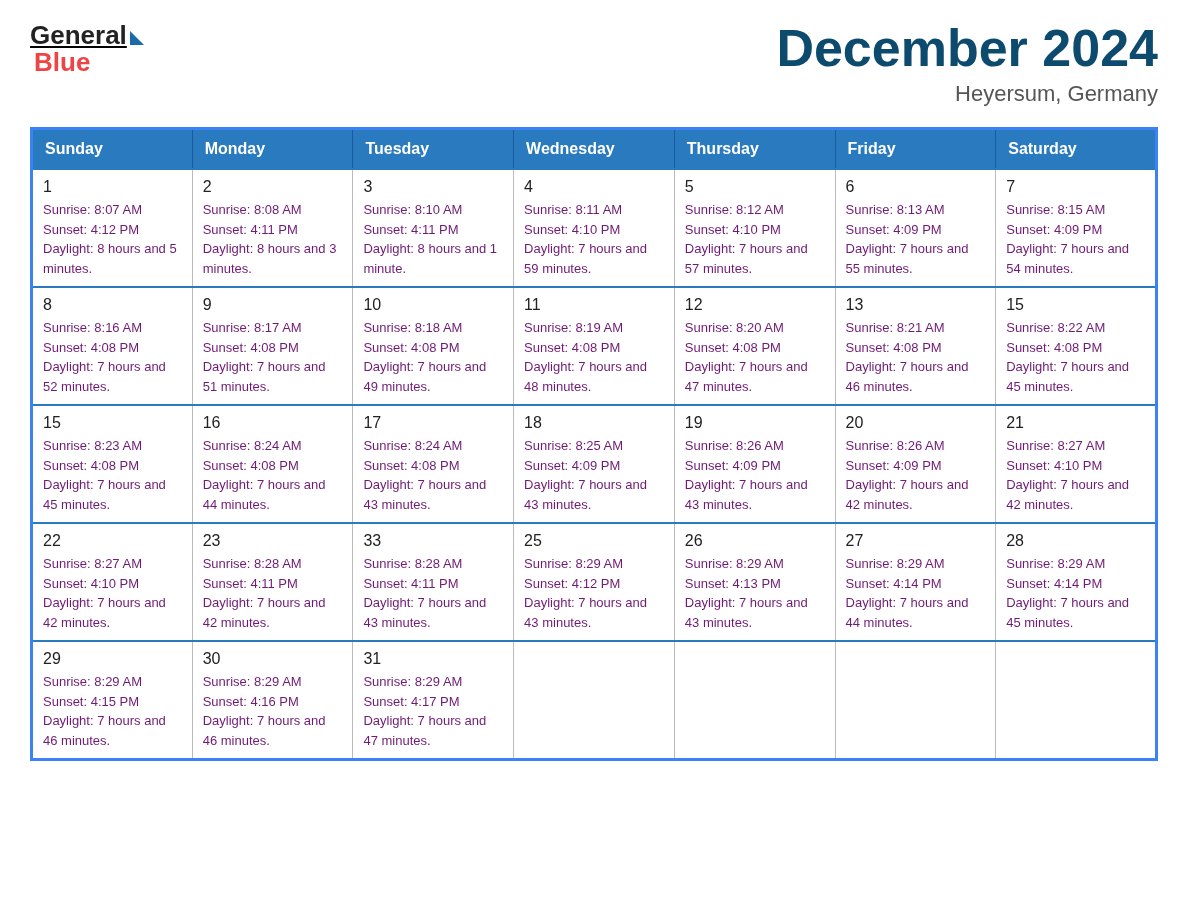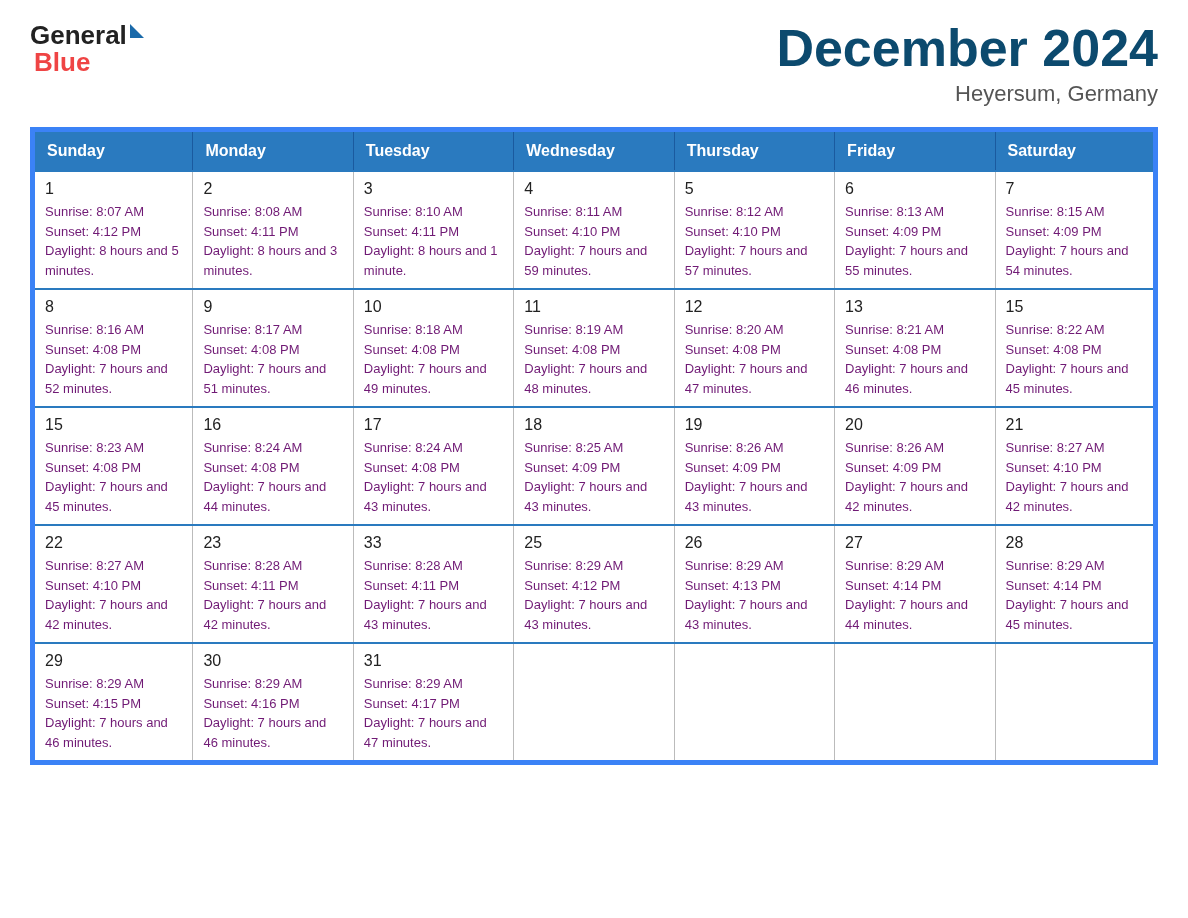--- a/index.html
+++ b/index.html
@@ -16,21 +16,22 @@
       align-items: flex-start;
       margin-bottom: 20px;
     }
     .logo {
       display: flex;
       flex-direction: column;
       align-items: flex-start;
     }
     .logo-top {
       display: flex;
-      align-items: flex-start;
+      align-items: center;
+      text-decoration: underline;
     }
     .logo-general {
       font-size: 26px;
       font-weight: bold;
       color: #222;
       font-family: Arial, sans-serif;
     }
     .logo-arrow {
       width: 0;
       height: 0;
@@ -57,21 +58,21 @@
       line-height: 1.1;
     }
     .location {
       font-size: 22px;
       color: #555;
       margin-top: 4px;
     }
     .calendar-table {
       width: 100%;
       border-collapse: collapse;
-      border: 5px solid #3b82f6;
+      border: 3px solid #3b82f6;
     }
     .calendar-table th {
       background-color: #2a7abf;
       color: #fff;
       font-size: 16px;
       font-weight: bold;
       padding: 10px 12px;
       text-align: left;
       border: 1px solid #1a5a9f;
     }

